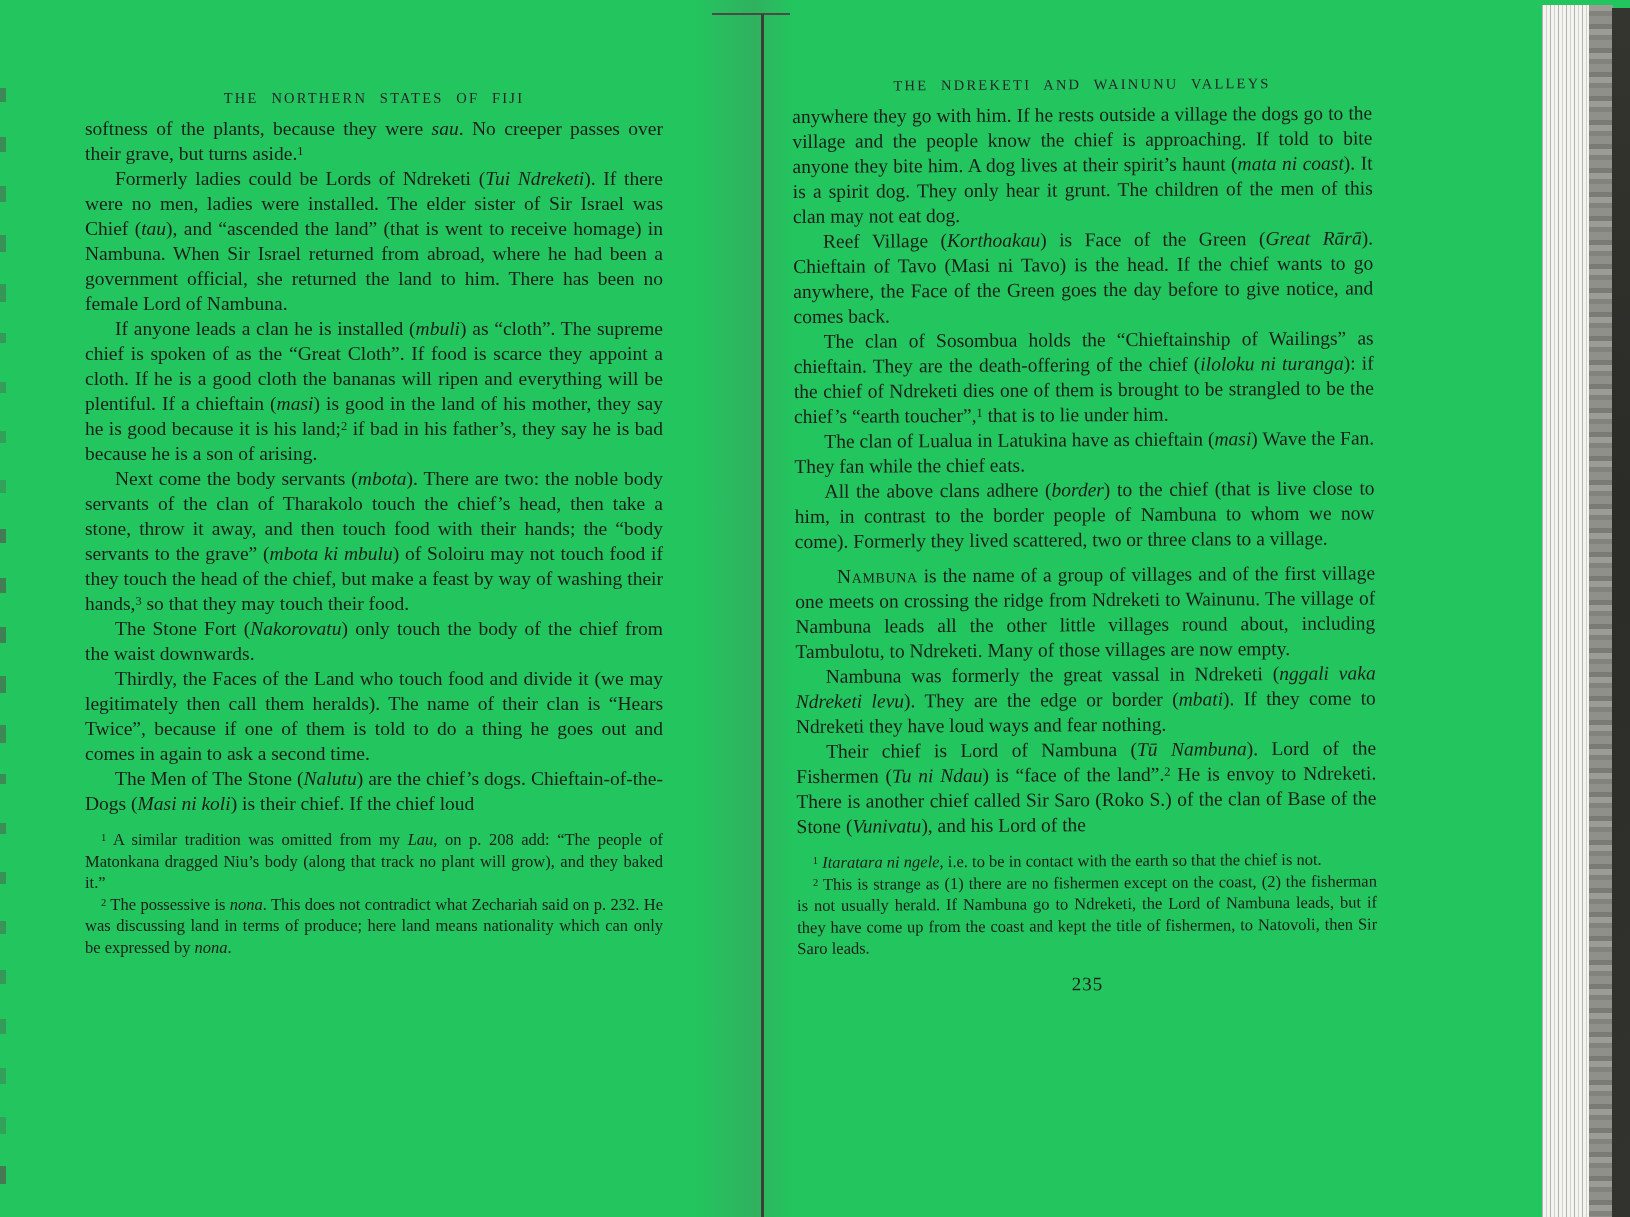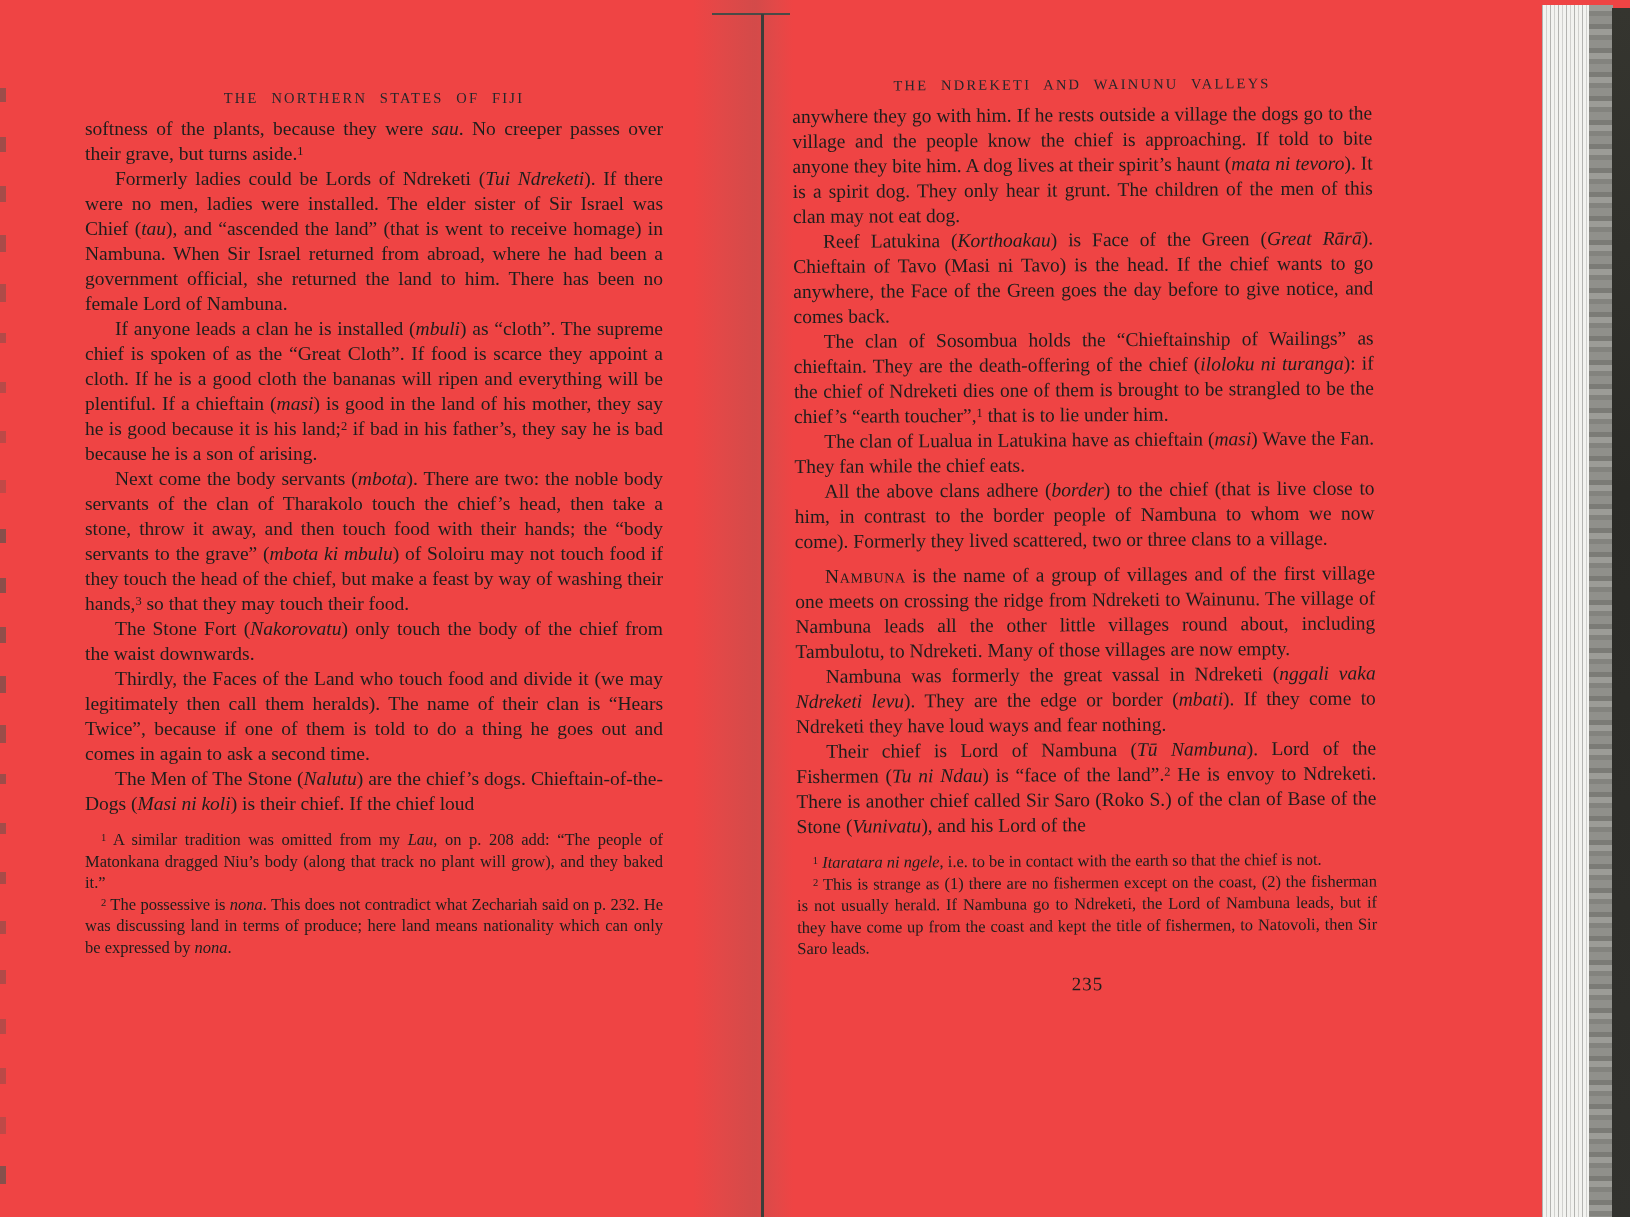--- a/index.html
+++ b/index.html
@@ -1,21 +1,21 @@
 <!DOCTYPE html>
 <html><head>
 <meta charset="utf-8">
 <style>
   html, body { margin: 0; padding: 0; background: #ffffff; }
 
   .scan {
     position: relative;
     width: 1630px;
     height: 1217px;
-    background: #ef4444;
+    background: #22c55e;
     overflow: hidden;
     font-family: "Liberation Serif", "DejaVu Serif", serif;
     color: #1e1e1c;
   }
 
   .page { position: absolute; }
   .page-left  { left: 85px;  top: 90px;  width: 578px; }
   .page-right { left: 792px; top: 78px;  width: 580px; transform: rotate(-0.35deg); transform-origin: top left; }
 
   .running-header {
@@ -40,21 +40,21 @@
   .footnotes { margin-top: 13px; }
   .footnotes .para {
     margin: 0;
     font-size: 16.5px;
     line-height: 21.5px;
     text-align: justify;
     text-indent: 16px;
   }
 
   .it { font-style: italic; }
-  .sc { font-variant: small-caps; letter-spacing: 0.6px; }
+  .sc { font-variant: small-caps; letter-spacing: 0.6px; margin-left: 12px; }
   .sup { font-size: 64%; position: relative; top: -0.38em; line-height: 0; }
 
   .page-number {
     text-align: center;
     font-size: 19px;
     margin-top: 15px;
     letter-spacing: 1px;
   }
 
   
@@ -124,22 +124,22 @@
       </div>
     <div class="footnotes">
         <p class="para"><span class="sup">1</span><span> A similar tradition was omitted from my </span><span class="it">Lau</span><span>, on p. 208 add: “The people of Matonkana dragged Niu’s body (along that track no plant will grow), and they baked it.”</span></p>
         <p class="para"><span class="sup">2</span><span> The possessive is </span><span class="it">nona</span><span>. This does not contradict what Zechariah said on p. 232. He was discussing land in terms of produce; here land means nationality which can only be expressed by </span><span class="it">nona</span><span>.</span></p>
       </div>
   </div>
 
   <div class="page page-right">
     <div class="running-header">THE NDREKETI AND WAINUNU VALLEYS</div>
     <div class="body-text">
-        <p class="para"><span>anywhere they go with him. If he rests outside a village the dogs go to the village and the people know the chief is approaching. If told to bite anyone they bite him. A dog lives at their spirit’s haunt (</span><span class="it">mata ni tevoro</span><span>). It is a spirit dog. They only hear it grunt. The children of the men of this clan may not eat dog.</span></p>
-        <p class="para indent"><span>Reef Latukina (</span><span class="it">Korthoakau</span><span>) is Face of the Green (</span><span class="it">Great Rārā</span><span>). Chieftain of Tavo (Masi ni Tavo) is the head. If the chief wants to go anywhere, the Face of the Green goes the day before to give notice, and comes back.</span></p>
+        <p class="para"><span>anywhere they go with him. If he rests outside a village the dogs go to the village and the people know the chief is approaching. If told to bite anyone they bite him. A dog lives at their spirit’s haunt (</span><span class="it">mata ni coast</span><span>). It is a spirit dog. They only hear it grunt. The children of the men of this clan may not eat dog.</span></p>
+        <p class="para indent"><span>Reef Village (</span><span class="it">Korthoakau</span><span>) is Face of the Green (</span><span class="it">Great Rārā</span><span>). Chieftain of Tavo (Masi ni Tavo) is the head. If the chief wants to go anywhere, the Face of the Green goes the day before to give notice, and comes back.</span></p>
         <p class="para indent"><span>The clan of Sosombua holds the “Chieftainship of Wailings” as chieftain. They are the death-offering of the chief (</span><span class="it">iloloku ni turanga</span><span>): if the chief of Ndreketi dies one of them is brought to be strangled to be the chief’s “earth toucher”,</span><span class="sup">1</span><span> that is to lie under him.</span></p>
         <p class="para indent"><span>The clan of Lualua in Latukina have as chieftain (</span><span class="it">masi</span><span>) Wave the Fan. They fan while the chief eats.</span></p>
         <p class="para indent"><span>All the above clans adhere (</span><span class="it">border</span><span>) to the chief (that is live close to him, in contrast to the border people of Nambuna to whom we now come). Formerly they lived scattered, two or three clans to a village.</span></p>
         <p class="para indent space-before"><span class="sc">Nambuna</span><span> is the name of a group of villages and of the first village one meets on crossing the ridge from Ndreketi to Wainunu. The village of Nambuna leads all the other little villages round about, including Tambulotu, to Ndreketi. Many of those villages are now empty.</span></p>
         <p class="para indent"><span>Nambuna was formerly the great vassal in Ndreketi (</span><span class="it">nggali vaka Ndreketi levu</span><span>). They are the edge or border (</span><span class="it">mbati</span><span>). If they come to Ndreketi they have loud ways and fear nothing.</span></p>
         <p class="para indent"><span>Their chief is Lord of Nambuna (</span><span class="it">Tū Nambuna</span><span>). Lord of the Fishermen (</span><span class="it">Tu ni Ndau</span><span>) is “face of the land”.</span><span class="sup">2</span><span> He is envoy to Ndreketi. There is another chief called Sir Saro (Roko S.) of the clan of Base of the Stone (</span><span class="it">Vunivatu</span><span>), and his Lord of the</span></p>
       </div>
     <div class="footnotes">
         <p class="para"><span class="sup">1</span><span> </span><span class="it">Itaratara ni ngele</span><span>, i.e. to be in contact with the earth so that the chief is not.</span></p>
         <p class="para"><span class="sup">2</span><span> This is strange as (1) there are no fishermen except on the coast, (2) the fisherman is not usually herald. If Nambuna go to Ndreketi, the Lord of Nambuna leads, but if they have come up from the coast and kept the title of fishermen, to Natovoli, then Sir Saro leads.</span></p>

